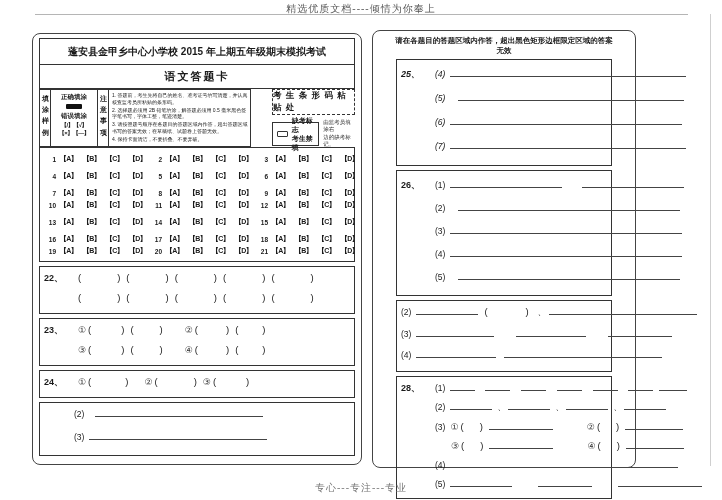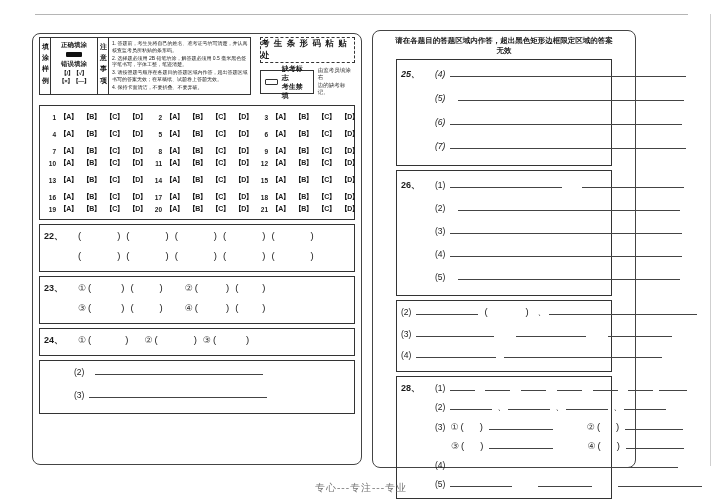--- a/index.html
+++ b/index.html
@@ -16,21 +16,21 @@
   .right-panel { left:372px; top:30px; width:264px; height:438px; padding:3px 22px; }
 
   .title-box { margin:1px 1px 0; border:1.3px solid #333; }
   .school-title { padding:6px 2px 5px; text-align:center; font-size:10px; font-weight:bold; border-bottom:1.2px solid #333; }
   .sheet-title { padding:4px 2px; text-align:center; font-size:11px; font-weight:bold; letter-spacing:2px; }
 
   .name-row { display:flex; align-items:flex-end; margin:6px 1px 4px; font-size:8px; white-space:nowrap; }
   .u-line { display:inline-block; border-bottom:1px solid #444; height:8px; }
   .w70 { width:68px; margin-right:10px; } .w84 { width:74px; margin-right:10px; } .w96 { width:100px; }
 
-  .info-row { display:flex; gap:9px; margin:0 1px 10px; height:58px; }
+  .info-row { display:flex; gap:21px; margin:0 1px 0; height:58px; }
   .sample-notes-box { border:1.2px solid #333; display:flex; width:212px; height:58px; }
   .v-label { width:11px; font-size:7px; font-weight:bold; line-height:1.6; padding:3px 2px 0; text-align:center; border-right:1px solid #333; word-break:break-all; }
   .sample-col { width:47px; border-right:1px solid #333; text-align:center; font-size:6.5px; font-weight:bold; padding-top:3px; line-height:1.35; }
   .fill-rect { width:16px; height:5px; background:#111; border-radius:1px; margin:2px auto 3px; }
   .wrong-marks { font-size:6px; font-weight:bold; line-height:1.45; letter-spacing:-0.5px; }
   .notes-col { flex:1; font-size:5px; line-height:1.35; padding:2px 2px 0 3px; color:#222; overflow:hidden; }
   .notes-col div { margin-bottom:1px; }
 
   .info-right { flex:1; display:flex; flex-direction:column; gap:4px; }
   .barcode-box { border:1.3px dashed #333; height:28px; display:flex; align-items:center; justify-content:center; font-size:8.5px; font-weight:bold; letter-spacing:1px; }
@@ -65,24 +65,29 @@
   .paren { font-size:9.5px; color:#222; margin-right:6px; }
   .paren .psp { display:inline-block; }
   .ans-line { display:inline-block; border-bottom:1px solid #444; height:9px; margin-right:2px; }
 
   .panel-notice { text-align:center; font-size:7.5px; font-weight:bold; color:#222; margin:2px 0 3px; }
 </style>
 </head>
 <body>
 
 <div class="page">
+  <div class="top-note">精选优质文档----倾情为你奉上</div>
   <div class="top-rule"></div>
   <div class="edge-line"></div>
 
   <div class="panel left-panel">
+    <div class="title-box">
+      <div class="school-title">蓬安县金甲乡中心小学校 2015 年上期五年级期末模拟考试</div>
+      <div class="sheet-title">语文答题卡</div>
+    </div>
 
 
     <div class="info-row">
       <div class="sample-notes-box">
         <div class="v-label">填涂样例</div>
         <div class="sample-col">
           <div>正确填涂</div>
           <div class="fill-rect"></div>
           <div>错误填涂</div>
           <div class="wrong-marks">【/】【√】</div>

